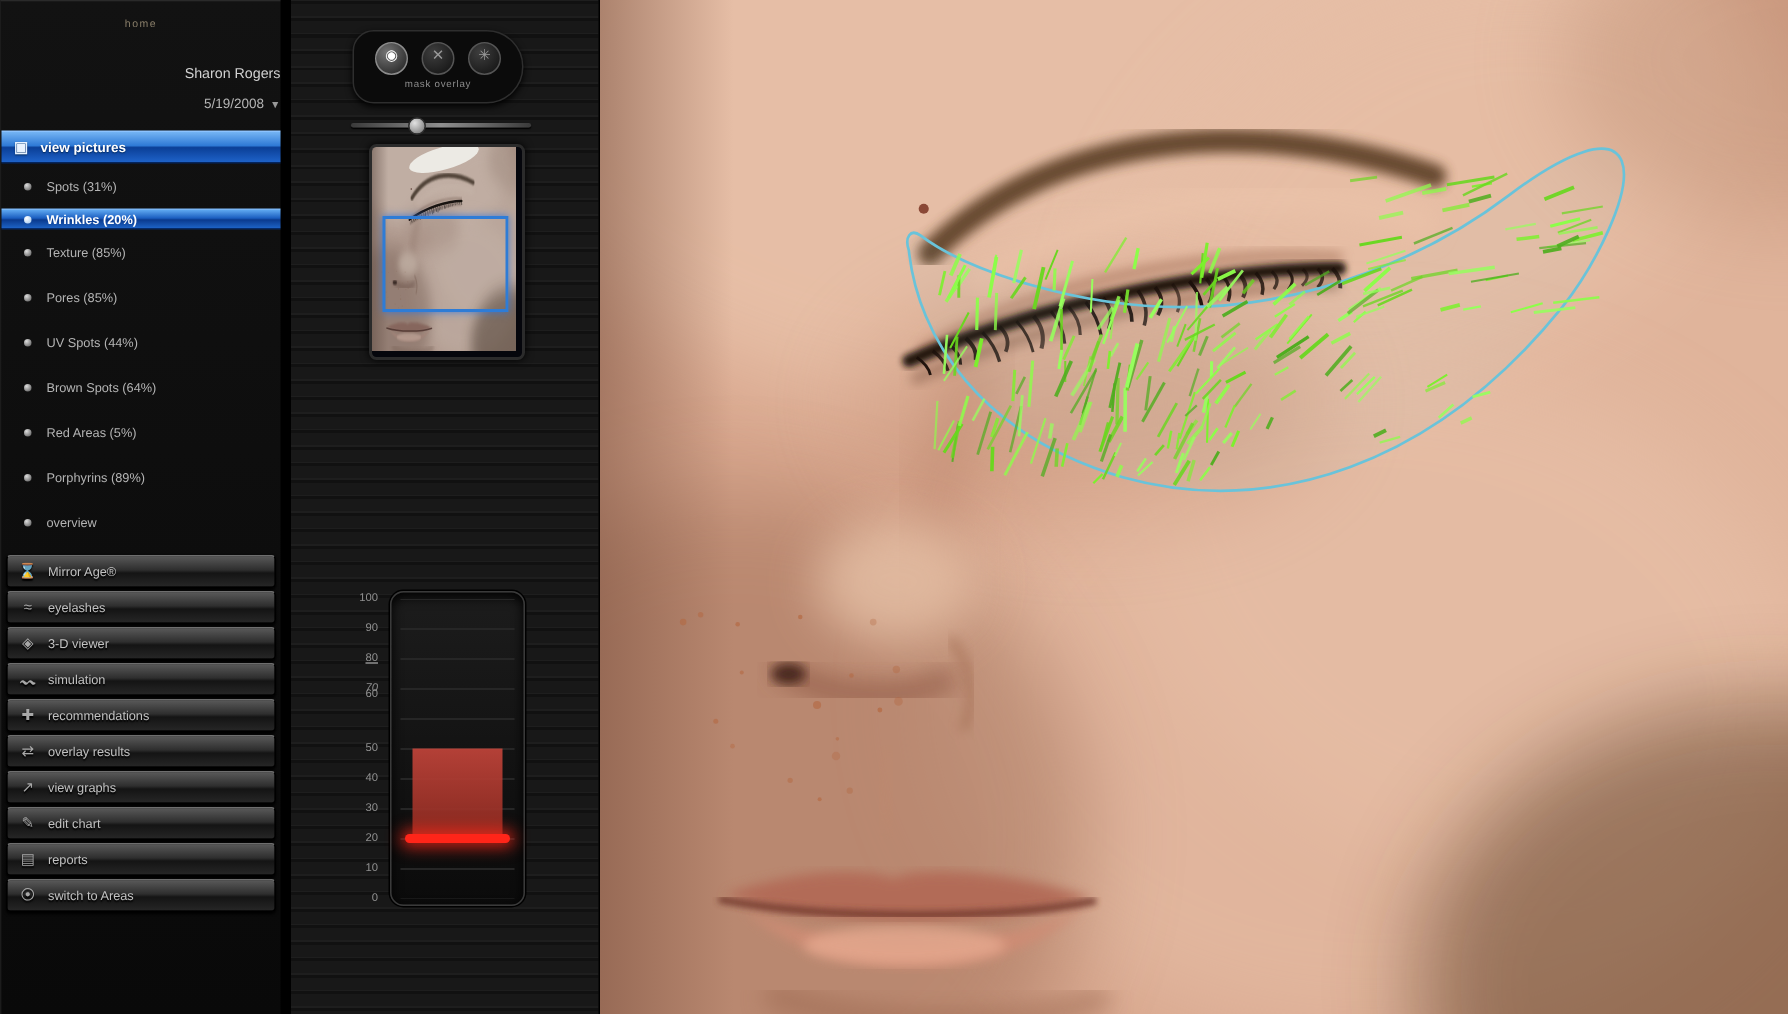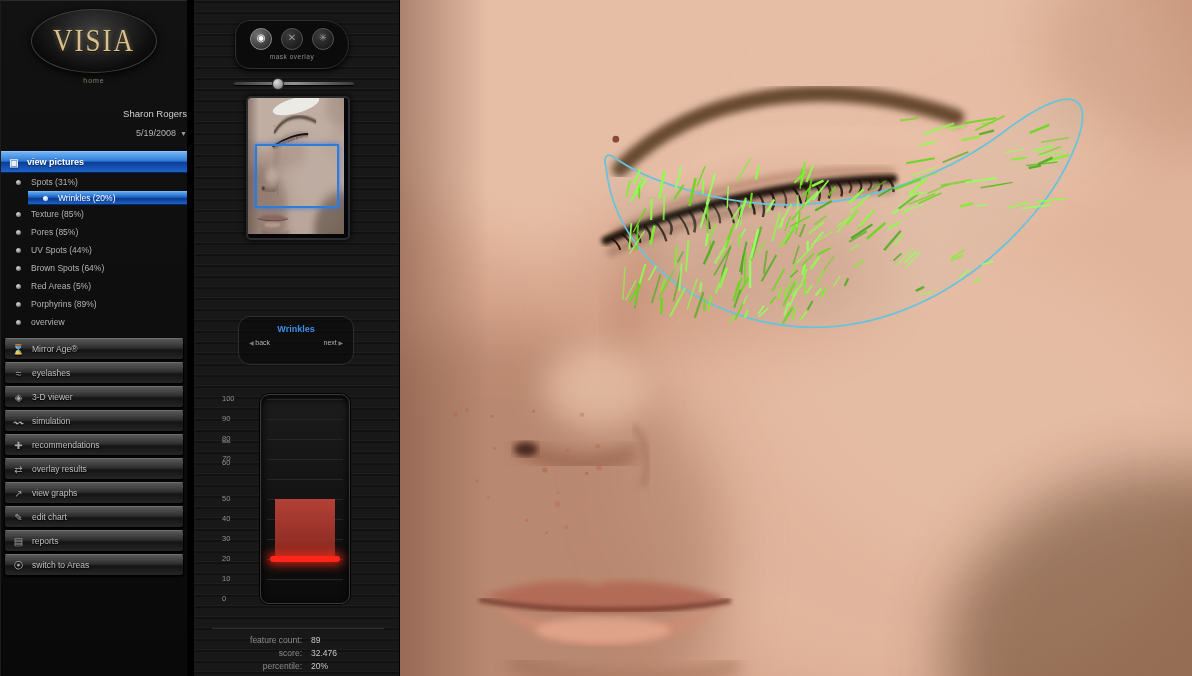--- a/index.html
+++ b/index.html
@@ -23,27 +23,27 @@
   .patient-name{font-size:9.5px;color:#d0d0d0;}
   .patient-date{font-size:9px;color:#b5b5b5;margin-top:9px;cursor:pointer;}
   .caret{font-size:7px;color:#999;margin-left:4px;}
 
   .menu{margin-top:13px;}
   .menu-header{height:20px;display:flex;align-items:center;
        background:linear-gradient(180deg,#74b4f4 0%,#2f7ad6 45%,#0b3f97 52%,#1e62c8 100%);
        font-size:9px;color:#fff;font-weight:bold;text-shadow:0 1px 1px #012a5c;
        border-top:1px solid #8cc3ff;border-bottom:1px solid #04245c;}
   .menu-header .hicon{width:26px;text-align:center;color:#e8f2ff;font-size:10px;}
-  .menu-item{height:18px;display:flex;align-items:center;padding-left:30px;
+  .menu-item{height:30px;display:flex;align-items:center;padding-left:30px;
              font-size:8.5px;color:#b4b4b4;position:relative;cursor:pointer;}
   .menu-item .bullet{position:absolute;left:15px;width:5px;height:5px;border-radius:50%;
              background:radial-gradient(circle at 35% 30%,#ddd,#505050);}
-  .menu-item.selected{color:#fff;font-weight:normal;
+  .menu-item.selected{color:#fff;font-weight:bold;
        background:linear-gradient(180deg,#5ea7f0,#1b5ec0 45%,#0a3a8e 55%,#1d62c4);
-       border-top:1px solid #7ab6f5;border-bottom:1px solid #062a66;height:12px;margin-left:27px;}
+       border-top:1px solid #7ab6f5;border-bottom:1px solid #062a66;height:12px;}
   .menu-item.selected .bullet{background:radial-gradient(circle at 35% 30%,#fff,#9cc4ee);}
 
   .actions{margin-top:7px;}
   .action-btn{height:20px;margin:0 3px 2px 3px;border-radius:3px;cursor:pointer;
        background:linear-gradient(180deg,#585858 0%,#2e2e2e 45%,#141414 55%,#262626 100%);
        border:1px solid #000;border-top-color:#6e6e6e;
        display:flex;align-items:center;font-size:8.5px;color:#c2c2c2;
        text-shadow:0 1px 1px #000;box-shadow:0 1px 2px #000;}
   .action-btn .aicon{width:27px;text-align:center;color:#a8a8a8;font-size:10px;}
 
@@ -80,21 +80,21 @@
       border-radius:50%;transform:rotate(-16deg);}
 
   .feature-nav{position:absolute;left:44px;top:316px;width:114px;height:47px;
       border:1px solid #2e2e2e;border-radius:12px;background:rgba(8,8,8,.55);}
   .fname{color:#3f8fe8;font-size:9px;font-weight:bold;text-align:center;margin-top:7px;}
   .nav-row{display:flex;justify-content:space-between;padding:5px 10px 0;}
   .nav-btn{font-size:7px;color:#b0b0b0;cursor:pointer;}
   .nav-arrow{color:#787878;font-size:6px;}
 
   .gauge{position:absolute;left:34px;top:394px;width:150px;height:210px;}
-  .gauge-tick{position:absolute;right:126px;width:30px;font-size:7.5px;
+  .gauge-tick{position:absolute;right:126px;width:30px;text-align:right;font-size:7.5px;
       color:#909090;transform:translateY(-50%);}
   .gauge-track{position:absolute;left:32px;top:0;width:88px;height:208px;
       background:linear-gradient(180deg,#1c1c1c,#0b0b0b);
       border:1px solid #3a3a3a;border-radius:9px;box-shadow:0 0 0 1px #000,inset 0 3px 8px #000;}
   .gauge-inner{position:absolute;left:6px;top:4px;right:6px;height:200px;
       background-image:repeating-linear-gradient(180deg,#262626 0 1px,transparent 1px 20px);}
   .gauge-bar{position:absolute;left:8px;right:8px;
       background:linear-gradient(180deg,#c2443a,#australia 0,#8e2a20);background:linear-gradient(180deg,#c2443a,#8e2a20);
       opacity:.92;}
   .gauge-marker{position:absolute;left:3px;right:3px;height:6px;border-radius:3px;
@@ -111,23 +111,20 @@
       background:#caa58d;}
   .photo svg{position:absolute;left:0;top:0;width:100%;height:100%;}
 </style>
 </head>
 <body>
 
 <div id="app">
 
   <div class="sidebar">
     <div class="logo-wrap">
-      <div class="logo-oval">
-        <span class="logo-text">VISIA</span>
-      </div>
       <div class="logo-sub">home</div>
     </div>
     <div class="patient">
       <div class="patient-name">Sharon Rogers</div>
       <div class="patient-date">
         <span>5/19/2008</span><span class="caret">▼</span>
       </div>
     </div>
 
     <div class="menu">
@@ -234,27 +231,20 @@
     </div>
 
     <div class="thumb">
       <svg viewBox="0 0 800 680" preserveAspectRatio="none" width="96" height="136">
           <use href="#faceArt"></use>
         </svg>
       <div class="headband"></div>
       <div class="focus-rect"></div>
     </div>
 
-    <div class="feature-nav">
-      <div class="fname">Wrinkles</div>
-      <div class="nav-row">
-        <span class="nav-btn"><span class="nav-arrow">◀ </span><span>back</span></span>
-        <span class="nav-btn"><span>next</span><span class="nav-arrow"> ▶</span></span>
-      </div>
-    </div>
 
     <div class="gauge">
       <span class="gauge-tick" style="top: 4px;">100</span>
       <span class="gauge-tick" style="top: 24px;">90</span>
       <span class="gauge-tick" style="top: 44px; text-decoration: underline;">80</span>
       <span class="gauge-tick" style="top: 64px; font-style: italic;">70</span>
       <span class="gauge-tick" style="top: 68px;">60</span>
       <span class="gauge-tick" style="top: 104px;">50</span>
       <span class="gauge-tick" style="top: 124px;">40</span>
       <span class="gauge-tick" style="top: 144px;">30</span>
@@ -262,34 +252,20 @@
       <span class="gauge-tick" style="top: 184px;">10</span>
       <span class="gauge-tick" style="top: 204px;">0</span>
       <div class="gauge-track">
         <div class="gauge-inner">
           <div class="gauge-bar" id="gaugeBar" style="top: 100px; height: 60px;"></div>
           <div class="gauge-marker" id="gaugeMarker" style="top: 157px;"></div>
         </div>
       </div>
     </div>
 
-    <div class="stats">
-      <div class="stat-row">
-        <span class="stat-label">feature count:</span>
-        <span class="stat-value">89</span>
-      </div>
-      <div class="stat-row">
-        <span class="stat-label">score:</span>
-        <span class="stat-value">32.476</span>
-      </div>
-      <div class="stat-row">
-        <span class="stat-label">percentile:</span>
-        <span class="stat-value">20%</span>
-      </div>
-    </div>
   </div>
 
   <div class="photo">
     <svg viewBox="0 0 800 680" preserveAspectRatio="none">
       <defs>
         <filter id="b2">
             <feGaussianBlur stdDeviation="2"></feGaussianBlur>
           </filter>
         <filter id="b4">
             <feGaussianBlur stdDeviation="4"></feGaussianBlur>

